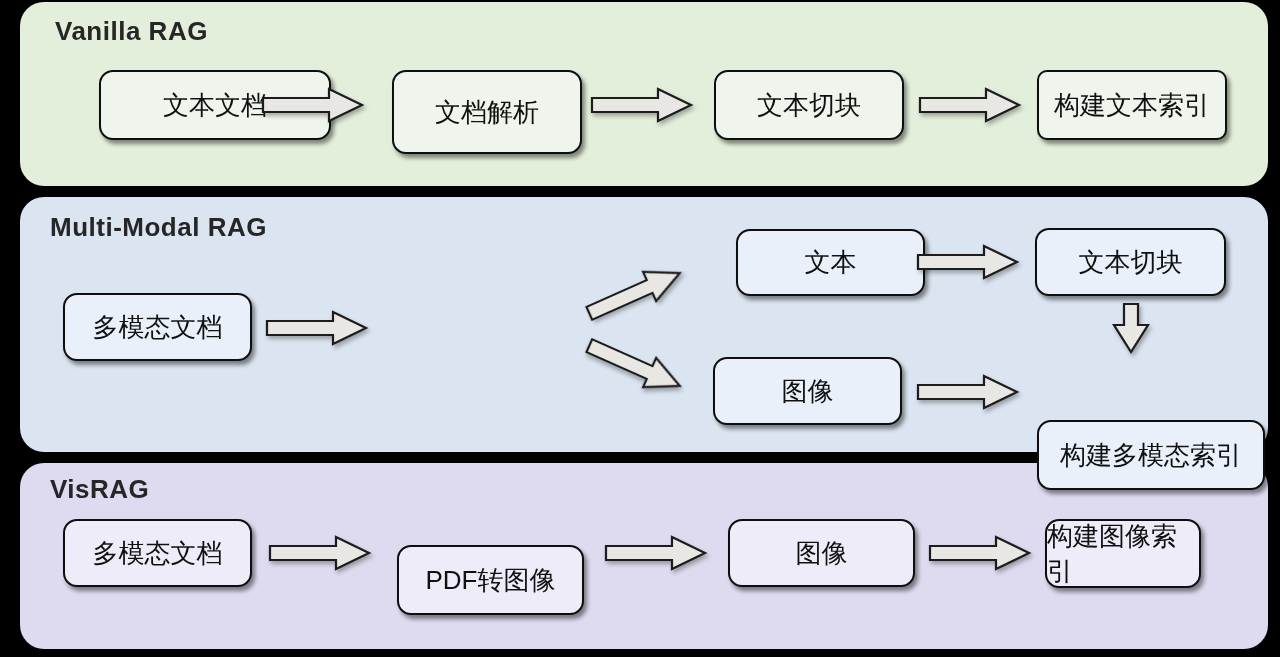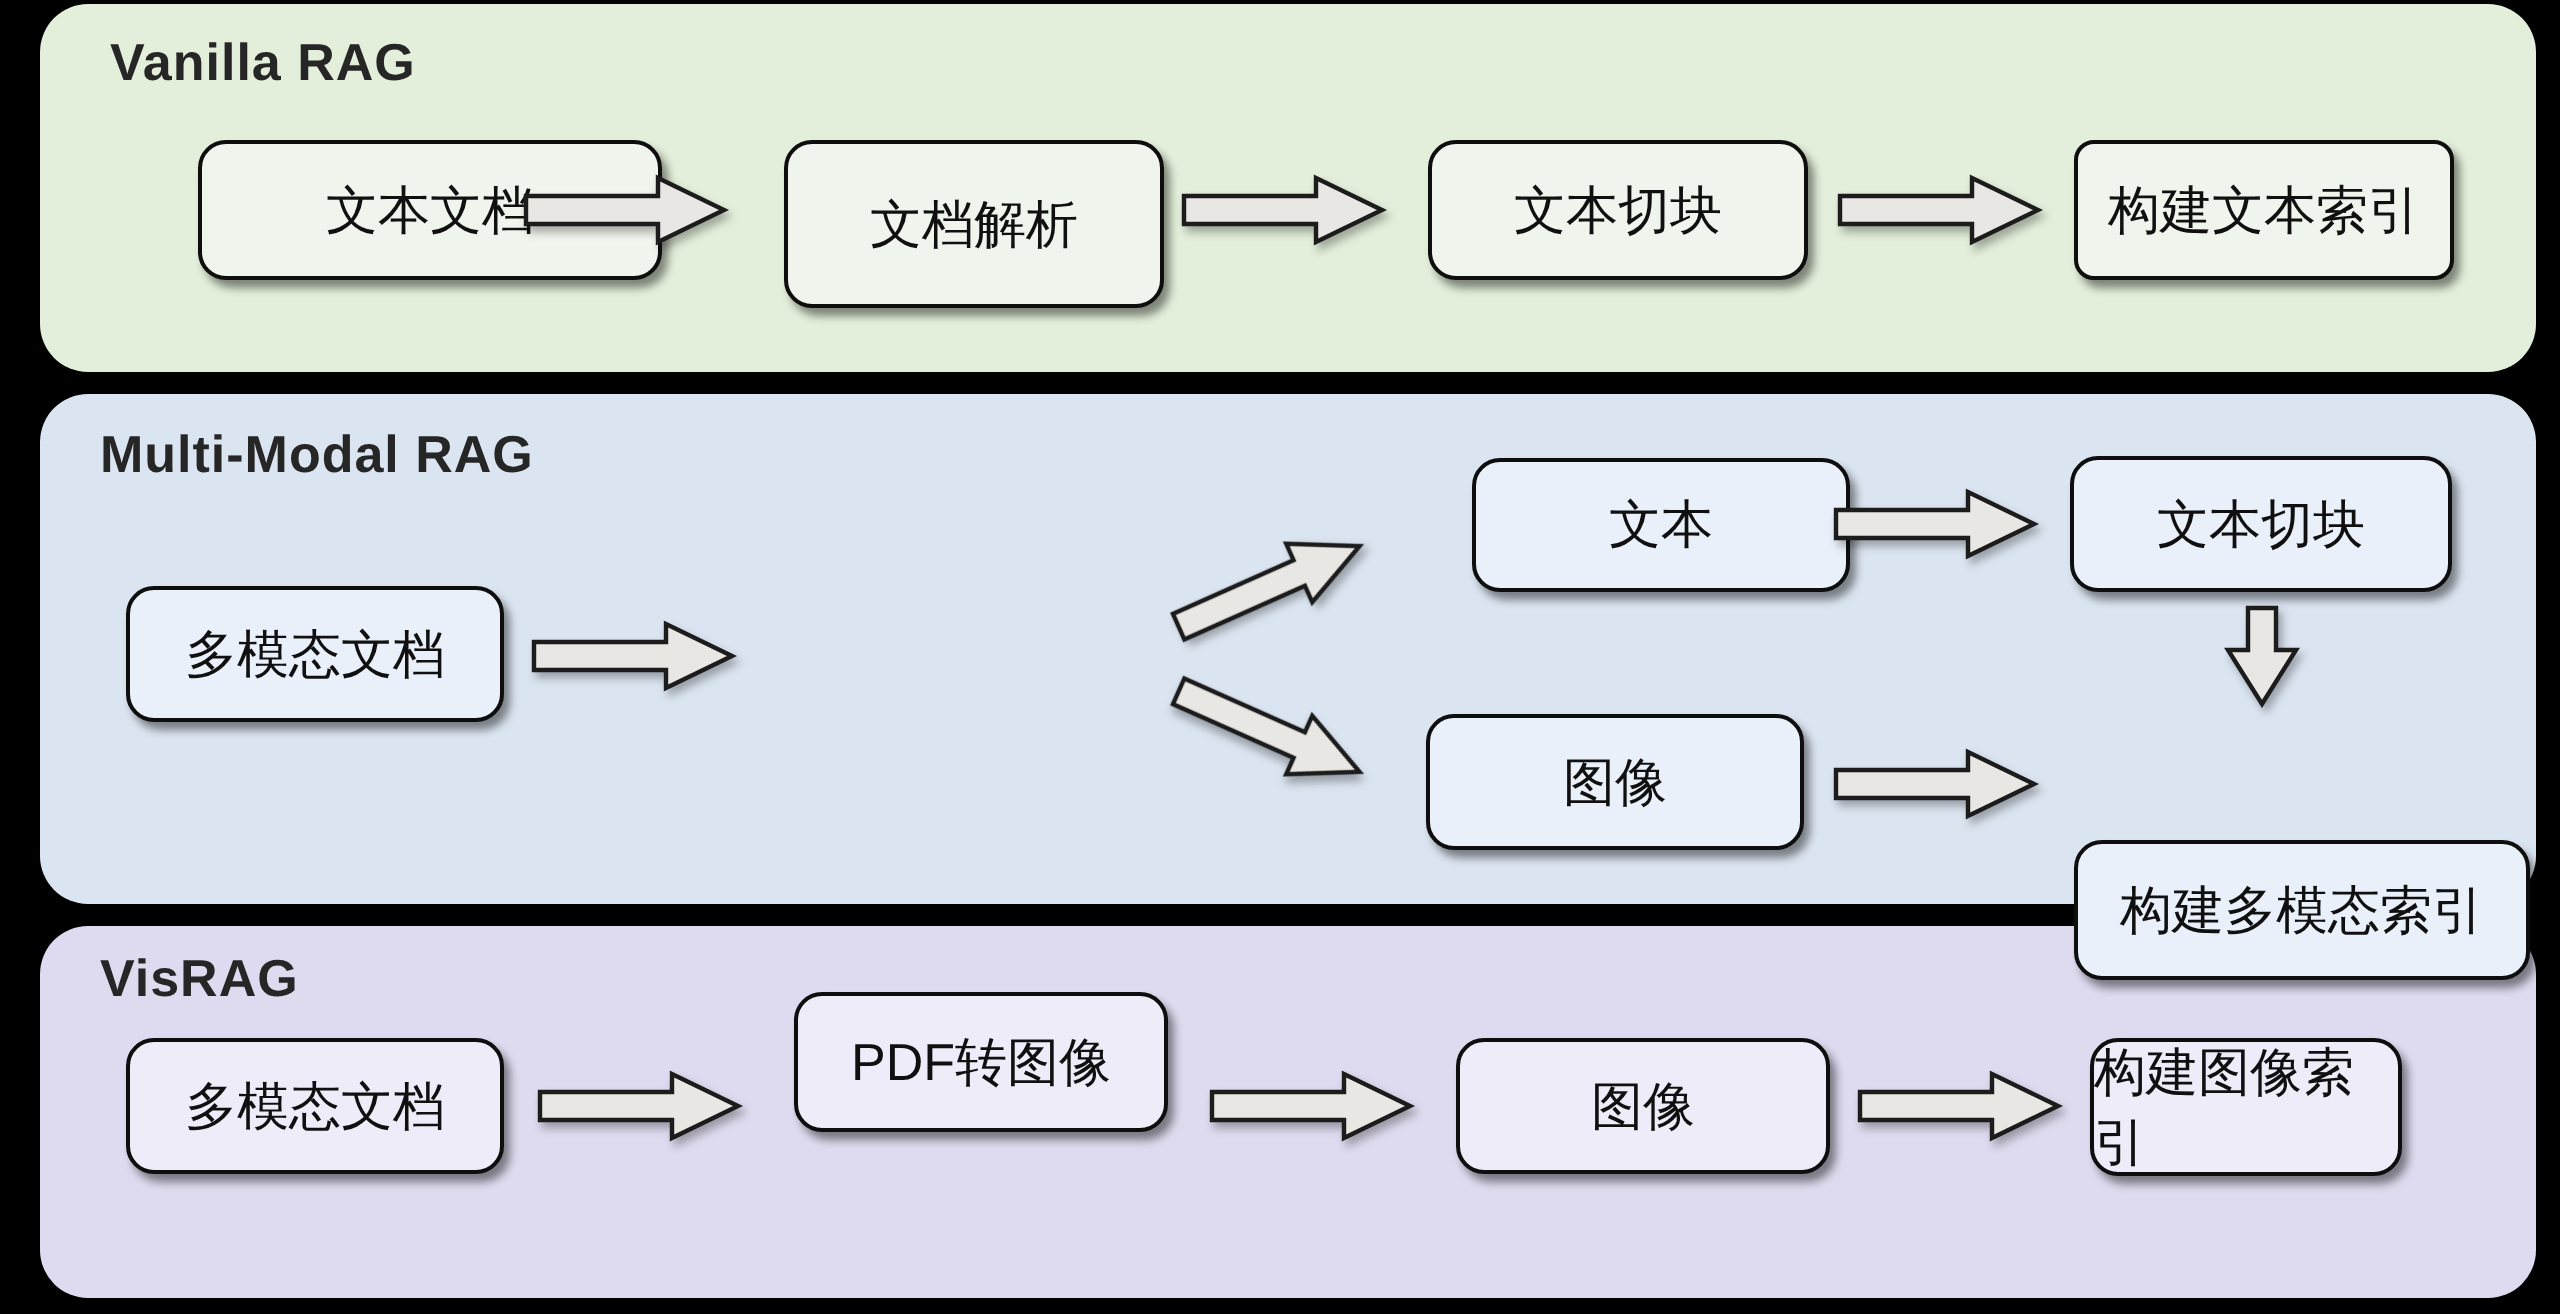--- a/index.html
+++ b/index.html
@@ -76,21 +76,21 @@
       <polygon points="2,11 68,11 68,2 101,18 68,34 68,25 2,25"></polygon>
     </svg>
   <svg class="arrow" style="left:916px;top:374px;" width="104" height="36" viewBox="0 0 104 36">
       <polygon points="2,11 68,11 68,2 101,18 68,34 68,25 2,25"></polygon>
     </svg>
   <svg class="arrow" style="left:1112px;top:302px;" width="38" height="52" viewBox="0 0 38 52">
       <polygon points="12,2 26,2 26,23 36,23 19,50 2,23 12,23"></polygon>
     </svg>
 
   <div class="node p" style="left:63px;top:519px;width:189px;height:68px;">多模态文档</div>
-  <div class="node p" style="left:397px;top:496px;width:187px;height:70px;">PDF转图像</div>
+  <div class="node p" style="left:397px;top:545px;width:187px;height:70px;">PDF转图像</div>
   <div class="node p" style="left:728px;top:519px;width:187px;height:68px;">图像</div>
   <div class="node p" style="left:1045px;top:519px;width:156px;height:69px;">构建图像索引</div>
 
   <svg class="arrow" style="left:268px;top:535px;" width="104" height="36" viewBox="0 0 104 36">
       <polygon points="2,11 68,11 68,2 101,18 68,34 68,25 2,25"></polygon>
     </svg>
   <svg class="arrow" style="left:604px;top:535px;" width="104" height="36" viewBox="0 0 104 36">
       <polygon points="2,11 68,11 68,2 101,18 68,34 68,25 2,25"></polygon>
     </svg>
   <svg class="arrow" style="left:928px;top:535px;" width="104" height="36" viewBox="0 0 104 36">

